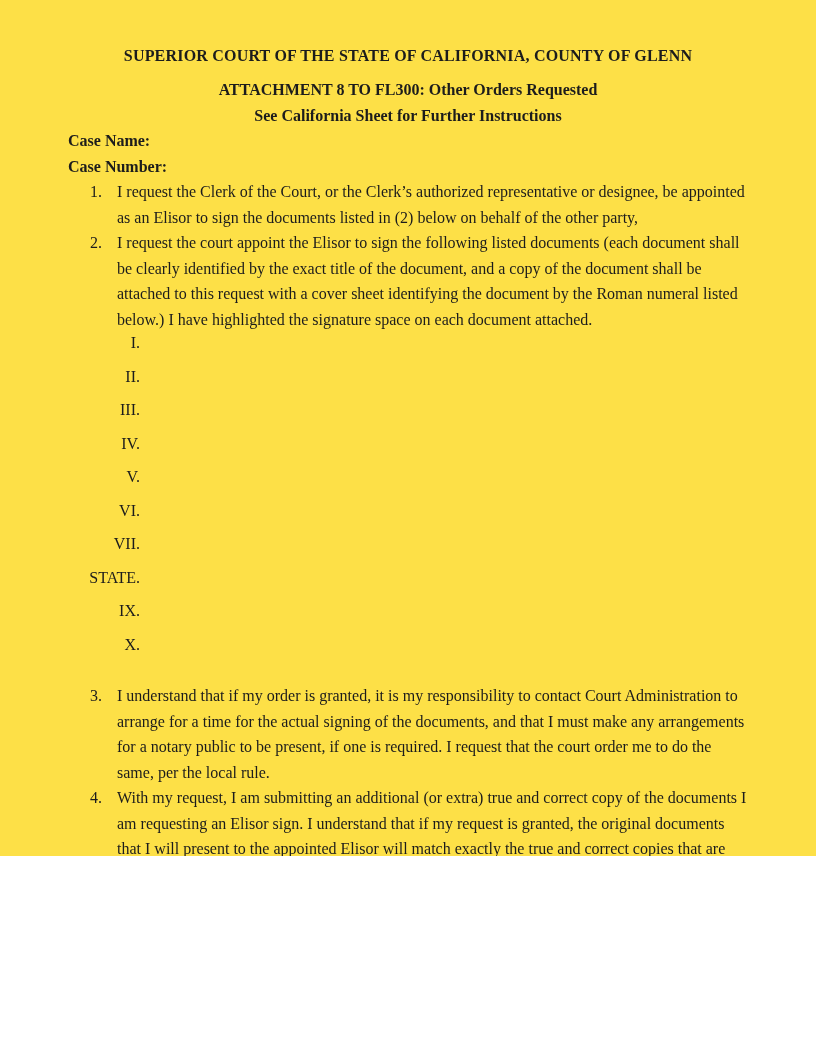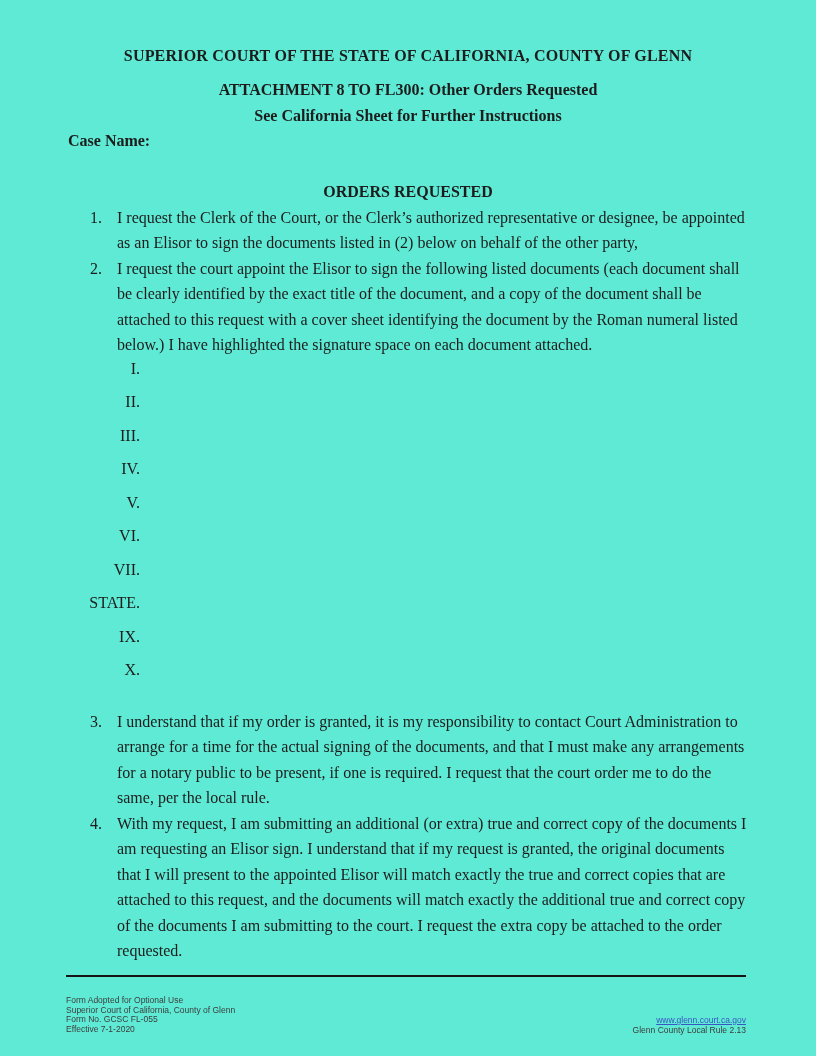--- a/index.html
+++ b/index.html
@@ -3,22 +3,22 @@
 <meta charset="utf-8">
 <style>
   html, body {
     margin: 0;
     padding: 0;
     background: #ffffff;
   }
   .page {
     position: relative;
     width: 816px;
-    height: 1056px;
-    background: #5eead4;
+    height: 856px;
+    background: #fde047;
     overflow: hidden;
     font-family: "Liberation Serif", serif;
     color: #1c1c1c;
     box-sizing: border-box;
     padding: 43px 68px 0 68px;
     font-size: 16px;
     line-height: 25.5px;
   }
   .center { text-align: center; }
   .bold { font-weight: bold; }
@@ -83,23 +83,23 @@
 </head>
 <body>
 
 <div class="page">
 
   <div class="doc-header">
     <div class="h-line center bold court-title">SUPERIOR COURT OF THE STATE OF CALIFORNIA, COUNTY OF GLENN</div>
     <div class="h-line center bold">ATTACHMENT 8 TO FL300: Other Orders Requested</div>
     <div class="h-line center bold">See California Sheet for Further Instructions</div>
     <div class="h-line bold">Case Name:</div>
+    <div class="h-line bold">Case Number:</div>
   </div>
 
-  <div class="section-title center bold">ORDERS REQUESTED</div>
 
   <div class="list-item">
     <span class="num">1.</span>
     <span class="item-text">I request the Clerk of the Court, or the Clerk’s authorized representative or designee, be appointed as an Elisor to sign the documents listed in (2) below on behalf of the other party,</span>
   </div>
 
   <div class="list-item">
     <span class="num">2.</span>
     <span class="item-text">I request the court appoint the Elisor to sign the following listed documents (each document shall be clearly identified by the exact title of the document, and a copy of the document shall be attached to this request with a cover sheet identifying the document by the Roman numeral listed below.) I have highlighted the signature space on each document attached.</span>
   </div>

